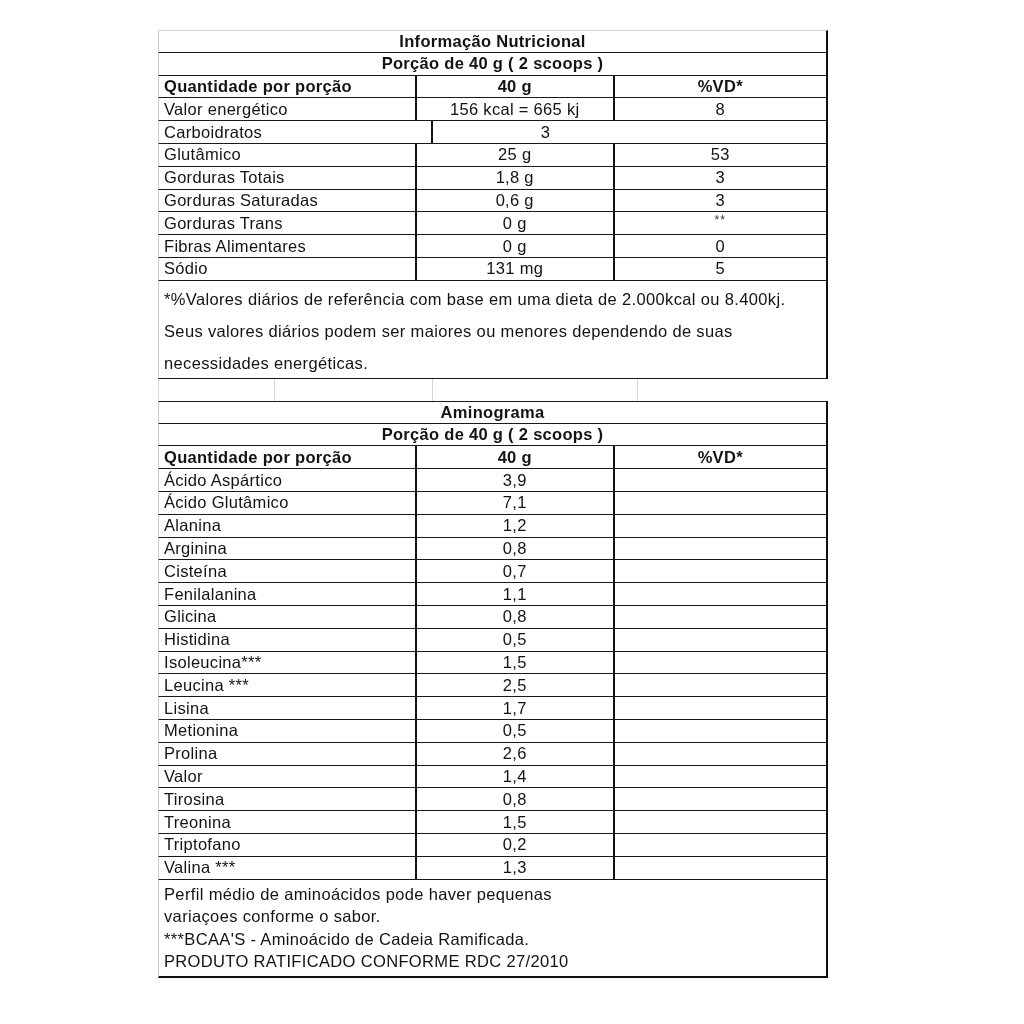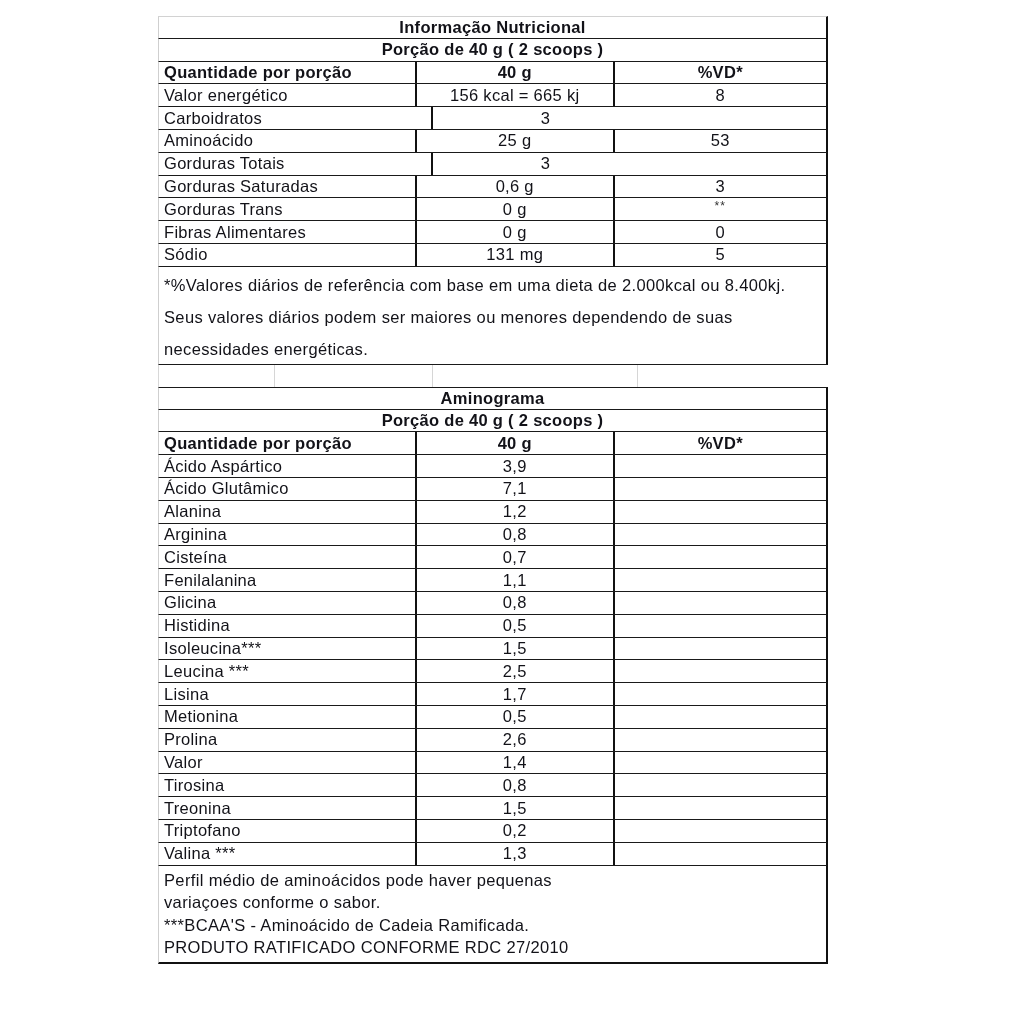--- a/index.html
+++ b/index.html
@@ -1,18 +1,18 @@
 <!DOCTYPE html>
 <html><head>
 <meta charset="utf-8">
 <style>
   html, body { margin: 0; padding: 0; background: #ffffff; }
   body { width: 1024px; height: 1024px; position: relative; overflow: hidden;
          font-family: "Liberation Sans", "DejaVu Sans", sans-serif; color: #121218; }
-  .sheet { position: absolute; left: 158px; top: 16px; width: 670px; }
+  .sheet { position: absolute; left: 158px; top: 30px; width: 670px; }
   .row { position: relative; display: flex; box-sizing: border-box; border-left: 1px solid #cfcfcf; border-right: 2px solid #111; }
   .row.line-bottom { border-bottom: 1.5px solid #1a1a1a; }
   .cell { box-sizing: border-box; display: flex; align-items: center; font-size: 16.5px; letter-spacing: 0.3px; white-space: nowrap; overflow: hidden; }
   .c1 { width: 274px; padding-left: 5px; border-right: 2px solid #111; }
   .c2 { width: 210px; justify-content: center; border-right: 2px solid #111; }
   .c3 { width: 225px; justify-content: center; }
   .full { width: 100%; justify-content: center; font-weight: bold; font-size: 16.5px; }
   .bold { font-weight: bold; }
   .h23 { height: 22.8px; }
   .top-border { border-top: 1px solid #d2d2d2; }
@@ -43,26 +43,27 @@
   <div class="row h23 line-bottom">
     <div class="cell c1">Valor energético</div>
     <div class="cell c2">156  kcal = 665 kj</div>
     <div class="cell c3">8</div>
   </div>
   <div class="row h23 line-bottom">
     <div class="cell c1">Carboidratos</div>
     <div class="cell c3">3</div>
   </div>
   <div class="row h23 line-bottom">
-    <div class="cell c1">Aminoácido</div>
+    <div class="cell c1">Glutâmico</div>
     <div class="cell c2">25 g</div>
     <div class="cell c3">53</div>
   </div>
   <div class="row h23 line-bottom">
     <div class="cell c1">Gorduras Totais</div>
+    <div class="cell c2">1,8 g</div>
     <div class="cell c3">3</div>
   </div>
   <div class="row h23 line-bottom">
     <div class="cell c1">Gorduras Saturadas</div>
     <div class="cell c2">0,6 g</div>
     <div class="cell c3">3</div>
   </div>
   <div class="row h23 line-bottom">
     <div class="cell c1">Gorduras Trans</div>
     <div class="cell c2">0 g</div>

